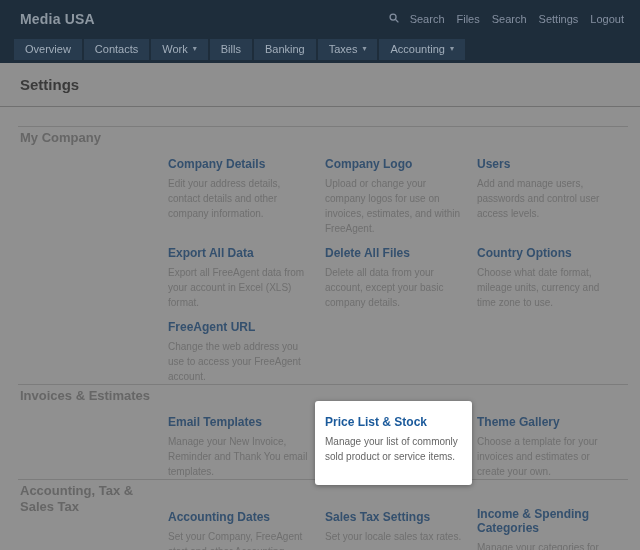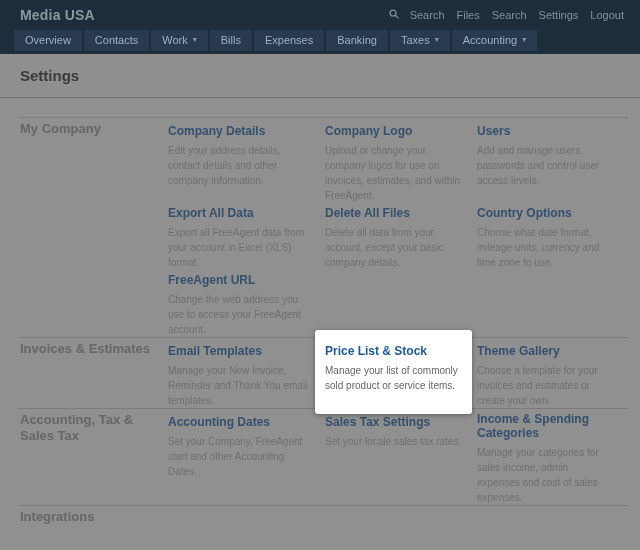--- a/index.html
+++ b/index.html
@@ -7,21 +7,21 @@
   body {
     font-family:"Liberation Sans", sans-serif;
     background:#909090;
     overflow:hidden;
     position:relative;
   }
 
   
   .topnav {
     background:#1e2d3b;
-    height:29px;
+    height:38px;
     display:flex;
     align-items:center;
     justify-content:space-between;
     padding:0 16px 0 20px;
   }
   .brand { font-size:14px; font-weight:bold; color:#8d97a1; letter-spacing:0.2px; }
   .usernav { display:flex; align-items:center; gap:12px; }
   .usernav a {
     font-size:11px; color:#848fa0; text-decoration:none;
     display:flex; align-items:center; gap:11px; cursor:pointer;
@@ -73,20 +73,22 @@
     top:0; left:18px; right:12px; height:1px;
     background:#7c7c7c;
   }
   .group-label {
     font-size:13px; font-weight:bold; color:#666666;
     line-height:16px; padding-right:14px;
   }
   .cells {
     display:grid;
     grid-template-columns:157px 152px 1fr;
+    row-gap:7px;
+    margin-top:24px;
   }
   .sec-invoices { padding-top:12px; padding-bottom:8px; }
   .sec-accounting { padding-top:11px; padding-bottom:5px; }
   .sec-integrations { padding-top:11px; padding-bottom:10px; }
   .sec-company { padding-bottom:2px; }
 
   .cell { padding-right:12px; }
   .cell-title {
     display:inline-block;
     font-size:12px; font-weight:bold; color:#34506e;
@@ -149,23 +151,20 @@
       <span>Contacts</span>
     </a>
   <a class="tab">
       <span>Work</span>
       <span class="caret">▾</span>
     </a>
   <a class="tab">
       <span>Bills</span>
     </a>
   <a class="tab">
-      <span>Expenses</span>
-    </a>
-  <a class="tab">
       <span>Banking</span>
     </a>
   <a class="tab">
       <span>Taxes</span>
       <span class="caret">▾</span>
     </a>
   <a class="tab">
       <span>Accounting</span>
       <span class="caret">▾</span>
     </a>

